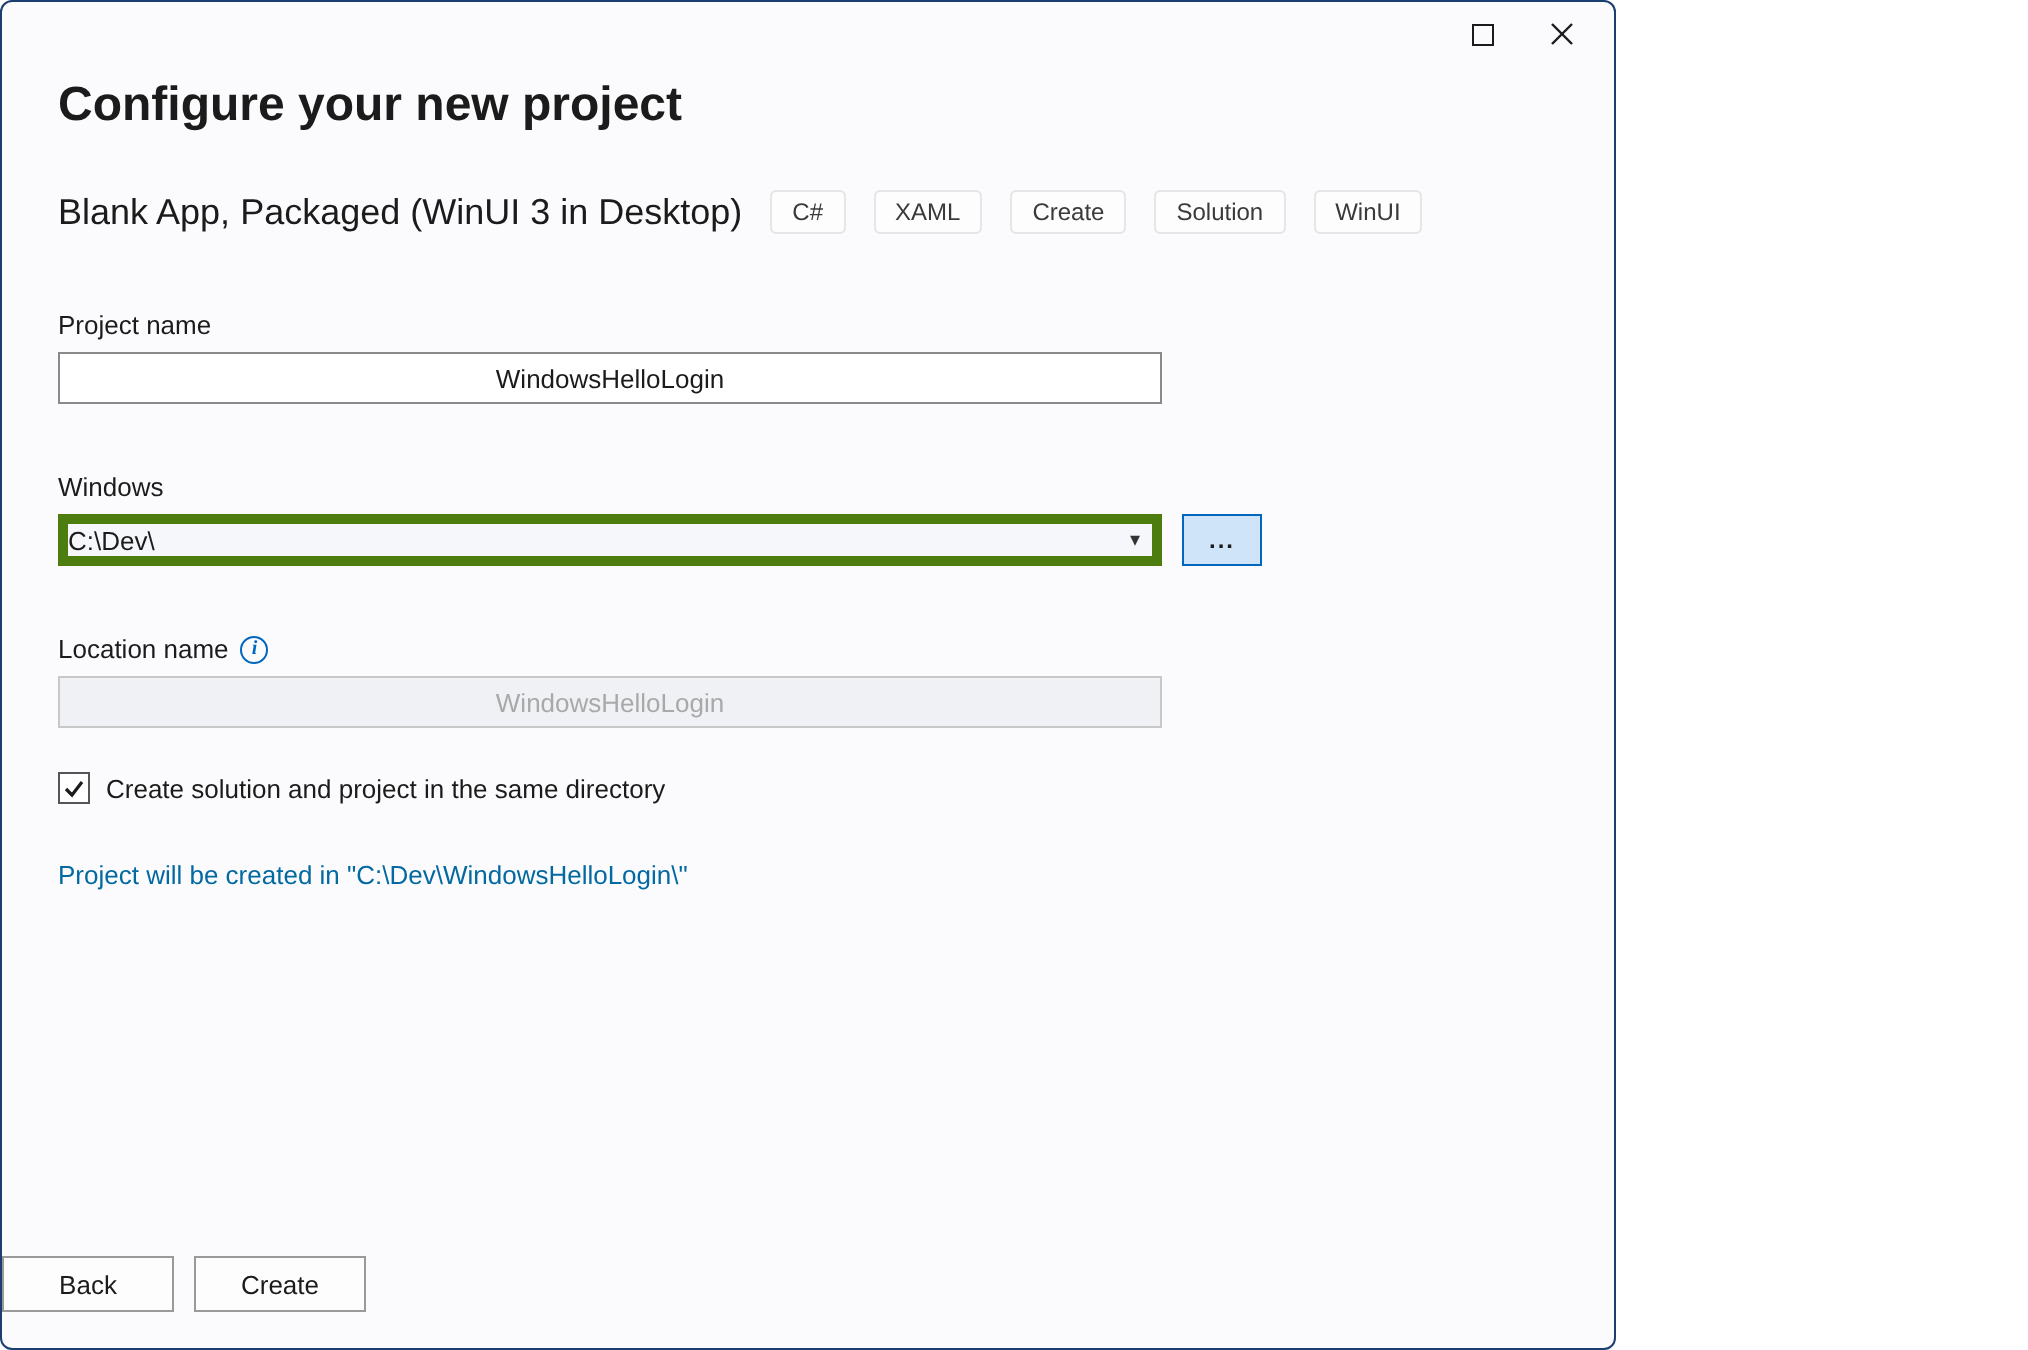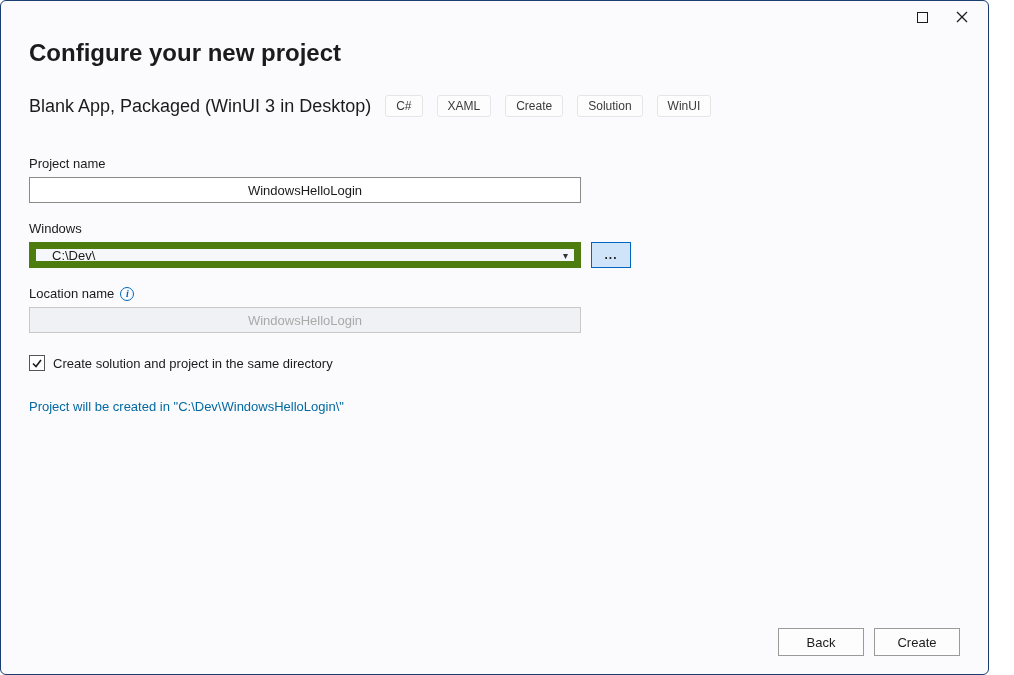--- a/index.html
+++ b/index.html
@@ -7,21 +7,21 @@
       margin: 0;
       padding: 0;
     }
     body {
       font-family: "Segoe UI", Tahoma, sans-serif;
       font-size: 13px;
       color: #1b1b1b;
       background: #fff;
     }
     .window {
-      width: 989px;
+      width: 808px;
       height: 675px;
       border: 1px solid #1a3e6f;
       border-radius: 6px;
       background: #fbfbfd;
       position: relative;
       display: flex;
       flex-direction: column;
       overflow: hidden;
     }
     .titlebar {
@@ -49,21 +49,21 @@
     h1.page-title {
       font-size: 24px;
       font-weight: 600;
       color: #1b1b1b;
       margin-bottom: 28px;
     }
     .template-row {
       display: flex;
       align-items: center;
       gap: 14px;
-      margin-bottom: 39px;
+      margin-bottom: 22px;
       flex-wrap: wrap;
       text-align: right;
     }
     .template-name {
       font-size: 18px;
       font-weight: 400;
       color: #1b1b1b;
     }
     .tag {
       font-size: 12px;
@@ -97,26 +97,26 @@
       width: 552px;
     }
     .row-location {
       display: flex;
       align-items: center;
       gap: 10px;
     }
     .combo {
       width: 552px;
       height: 26px;
-      border: 7px solid #4d7c0f;
+      border: 5px solid #4d7c0f;
       background: #f6f7fb;
       display: flex;
       align-items: center;
       justify-content: space-between;
-      padding: 0 6px 0 16px;
+      padding: 0 6px 0 0;
       font-size: 13px;
       cursor: pointer;
     }
     .combo .caret {
       font-size: 10px;
       color: #333;
     }
     .browse-btn {
       width: 40px;
       height: 26px;
@@ -135,20 +135,21 @@
       width: 552px;
       background: #f0f1f5;
       color: #9a9a9a;
       border: 1px solid #c8c8c8;
     }
     .row-solution .text-input::placeholder {
       color: #a9a9a9;
     }
     .field-group {
       margin-bottom: 18px;
+      margin-top: 16px;
     }
     .checkbox-row {
       display: flex;
       align-items: center;
       gap: 8px;
       margin-top: 4px;
       margin-bottom: 28px;
     }
     .checkbox {
       width: 16px;
@@ -163,21 +164,21 @@
     .checkbox svg {
       display: block;
     }
     .summary {
       font-size: 13px;
       color: #0369a1;
     }
     .footer {
       padding: 0 28px 18px 0;
       display: flex;
-      justify-content: flex-end;
+      justify-content: flex-start;
       gap: 10px;
     }
     .btn {
       min-width: 86px;
       height: 28px;
       border: 1px solid #9a9a9a;
       background: #fdfdfd;
       font-size: 13px;
       font-family: inherit;
       color: #1b1b1b;

